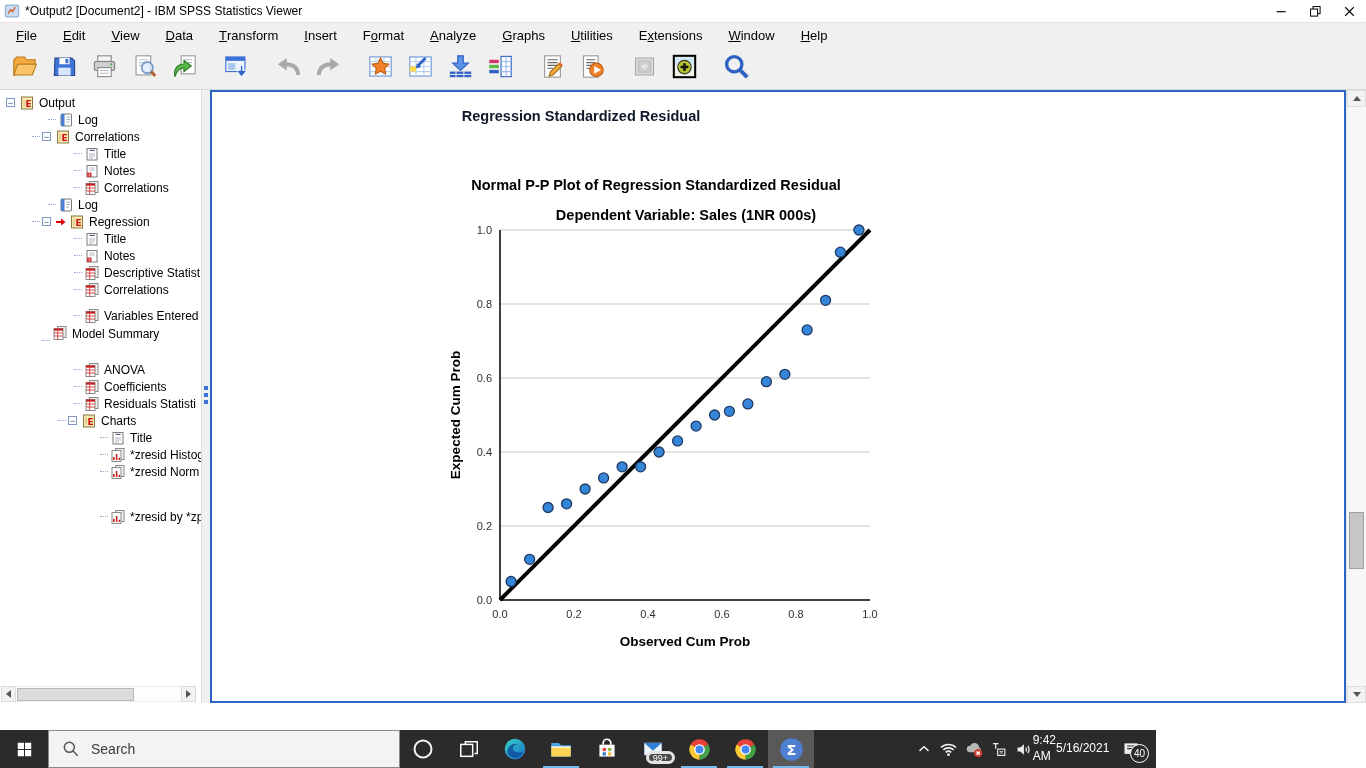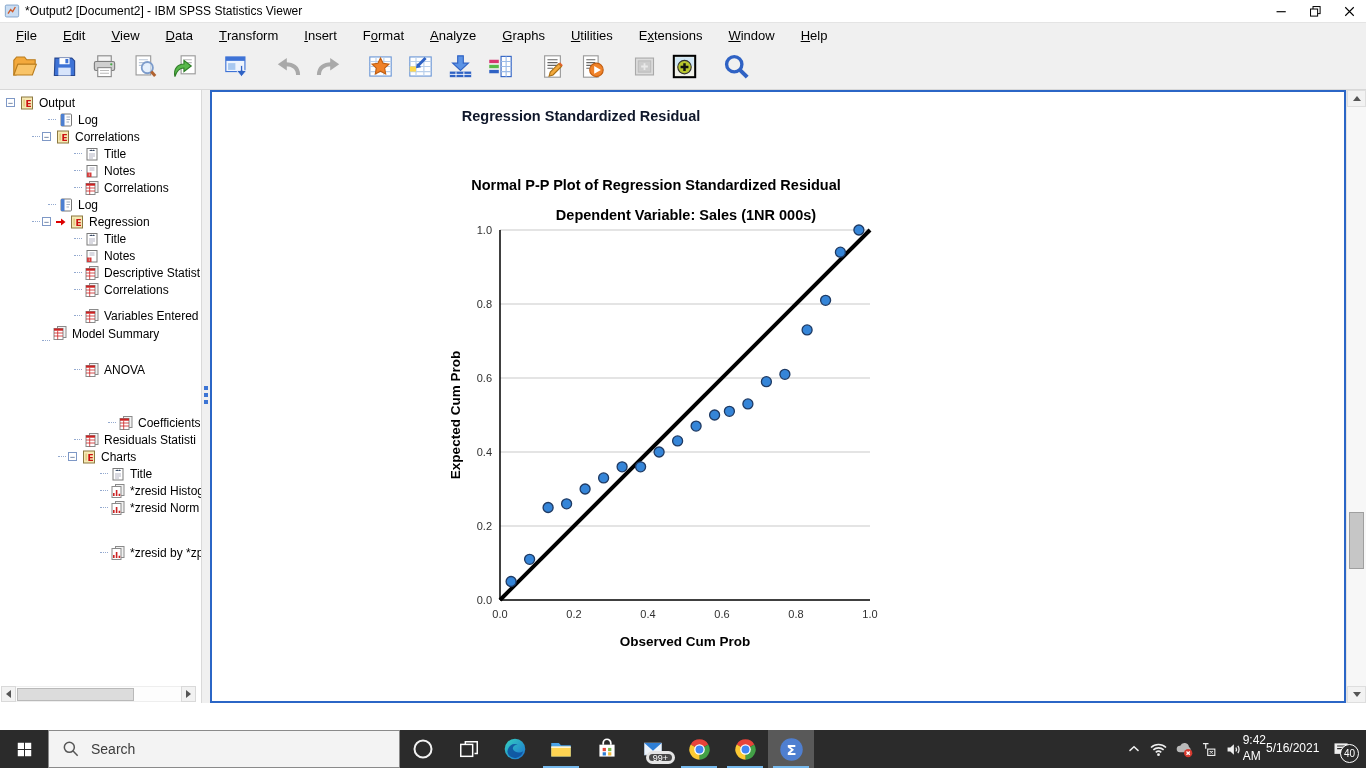--- a/index.html
+++ b/index.html
@@ -67,21 +67,21 @@
   .vs-track{flex:1;position:relative}
   .vs-thumb{position:absolute;top:405px;left:2px;right:2px;height:57px;background:#c6c6c6;border:1px solid #9f9f9f}
 
   
   .statusbar{position:absolute;top:703px;left:0;width:1366px;height:27px;background:#f7f7f7;border-top:1px solid #cfcfcf;font-size:13px;color:#000}
   .sb-msg{position:absolute;left:828px;top:5px}
   .sb-check{position:absolute;left:1068px;top:4px;width:17px;height:17px}
   .sb-right{position:absolute;right:8px;top:5px;display:flex;gap:16px}
 
   
-  .taskbar{position:absolute;top:730px;left:0;width:1366px;height:38px;background:#2b2b2b;display:flex;align-items:stretch;color:#fff}
+  .taskbar{position:absolute;top:730px;left:0;width:1156px;height:38px;background:#2b2b2b;display:flex;align-items:stretch;color:#fff}
   .tb-btn{width:46px;display:flex;align-items:center;justify-content:center;position:relative}
   .tb-btn.start{width:48px}
   .tb-btn.running::after{content:"";position:absolute;left:5px;right:5px;bottom:0;height:2px;background:#76b9ed}
   .tb-btn.active{background:rgba(255,255,255,.22)}
   .tb-search{width:352px;background:#f3f3f3;border:1px solid #8a8a8a;display:flex;align-items:center;padding-left:12px;gap:10px}
   .tb-stext{color:#3c3c3c;font-size:14px}
   .tb-sglyph{width:20px;height:20px;display:inline-flex}
   .tb-right{margin-left:auto;display:flex;align-items:stretch}
   .tray-btn{width:25px;display:flex;align-items:center;justify-content:center;position:relative}
   .tb-clock{width:70px;display:flex;align-items:center;justify-content:center;font-size:12px;line-height:1.3}
@@ -455,21 +455,21 @@
             <span class="t-ico">
               <svg viewBox="0 0 16 16" width="16" height="16">
                 <rect x="5.5" y="1.5" width="8.5" height="11" fill="#f2f2f2" stroke="#8a8a8a"></rect>
                 <rect x="2" y="3.5" width="9" height="11" fill="#fff" stroke="#8a8a8a"></rect>
                 <rect x="2" y="3.5" width="9" height="2.2" fill="#cc2222"></rect>
                 <path d="M2 8h9M2 11h9M5.7 5.7v8.8" stroke="#cc2222" stroke-width=".8"></path>
               </svg>
             </span>
             <span class="t-lbl">ANOVA</span>
           </div>
-          <div class="t-row" style="padding-left: 108px; margin-top: 36px;">
+          <div class="t-row" style="padding-left: 74px;">
             <span class="t-stub"></span>
             <span class="t-ico">
               <svg viewBox="0 0 16 16" width="16" height="16">
                 <rect x="5.5" y="1.5" width="8.5" height="11" fill="#f2f2f2" stroke="#8a8a8a"></rect>
                 <rect x="2" y="3.5" width="9" height="11" fill="#fff" stroke="#8a8a8a"></rect>
                 <rect x="2" y="3.5" width="9" height="2.2" fill="#cc2222"></rect>
                 <path d="M2 8h9M2 11h9M5.7 5.7v8.8" stroke="#cc2222" stroke-width=".8"></path>
               </svg>
             </span>
             <span class="t-lbl">Coefficients</span>

